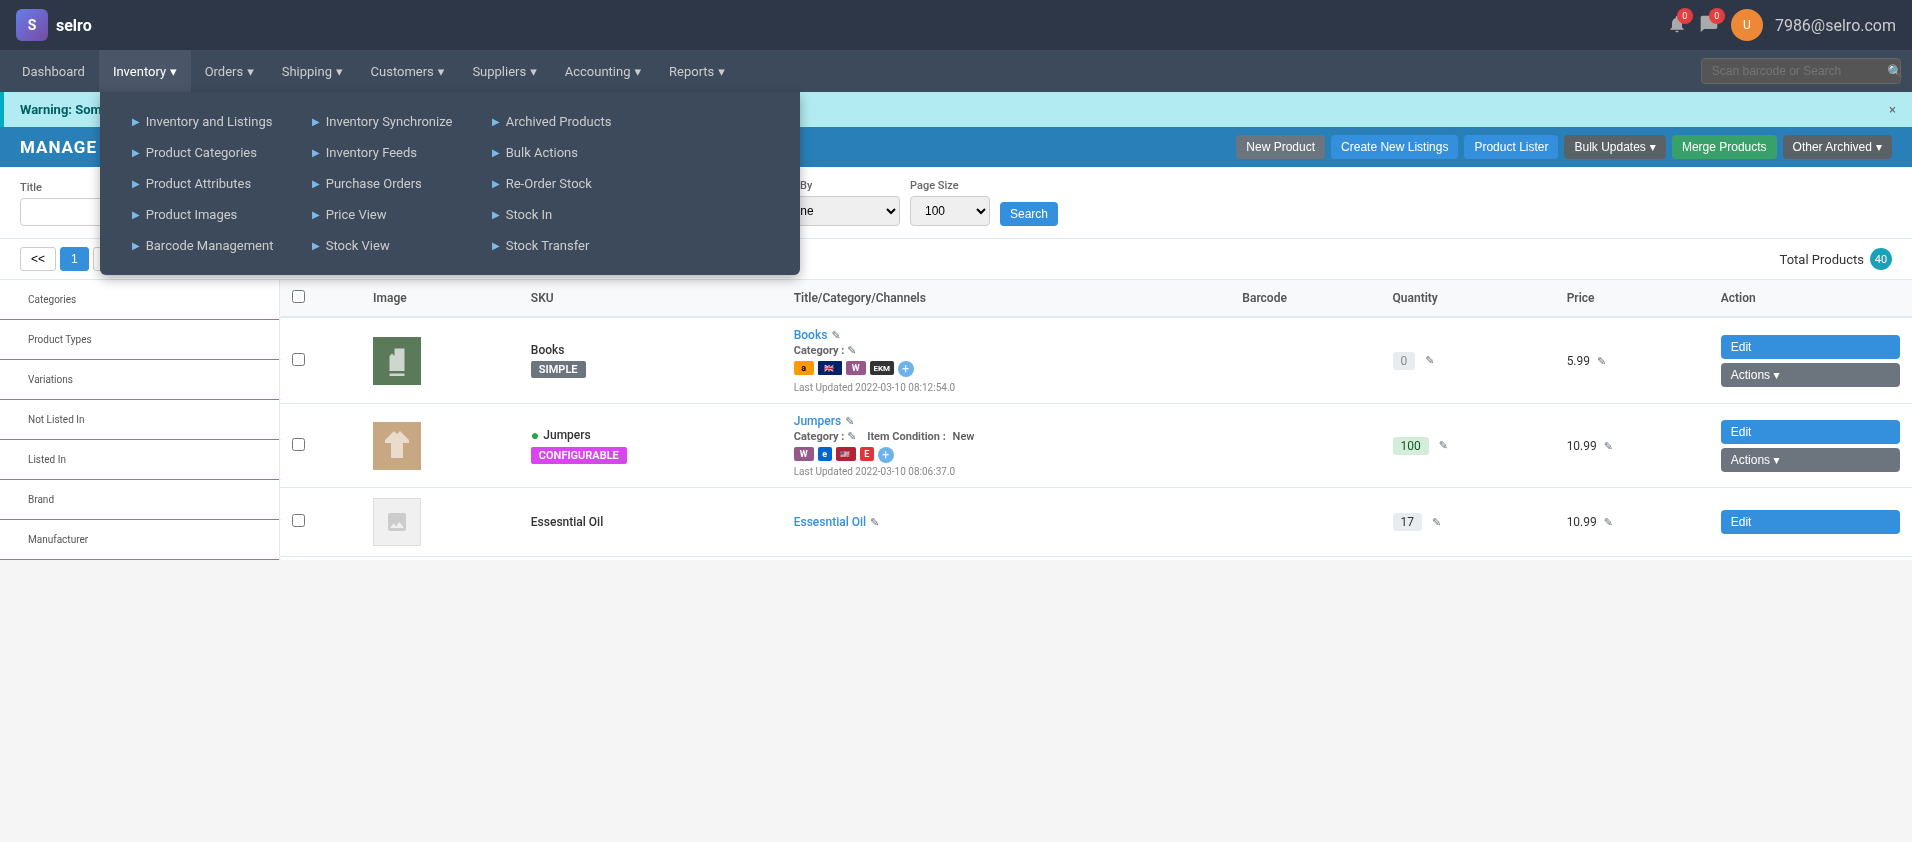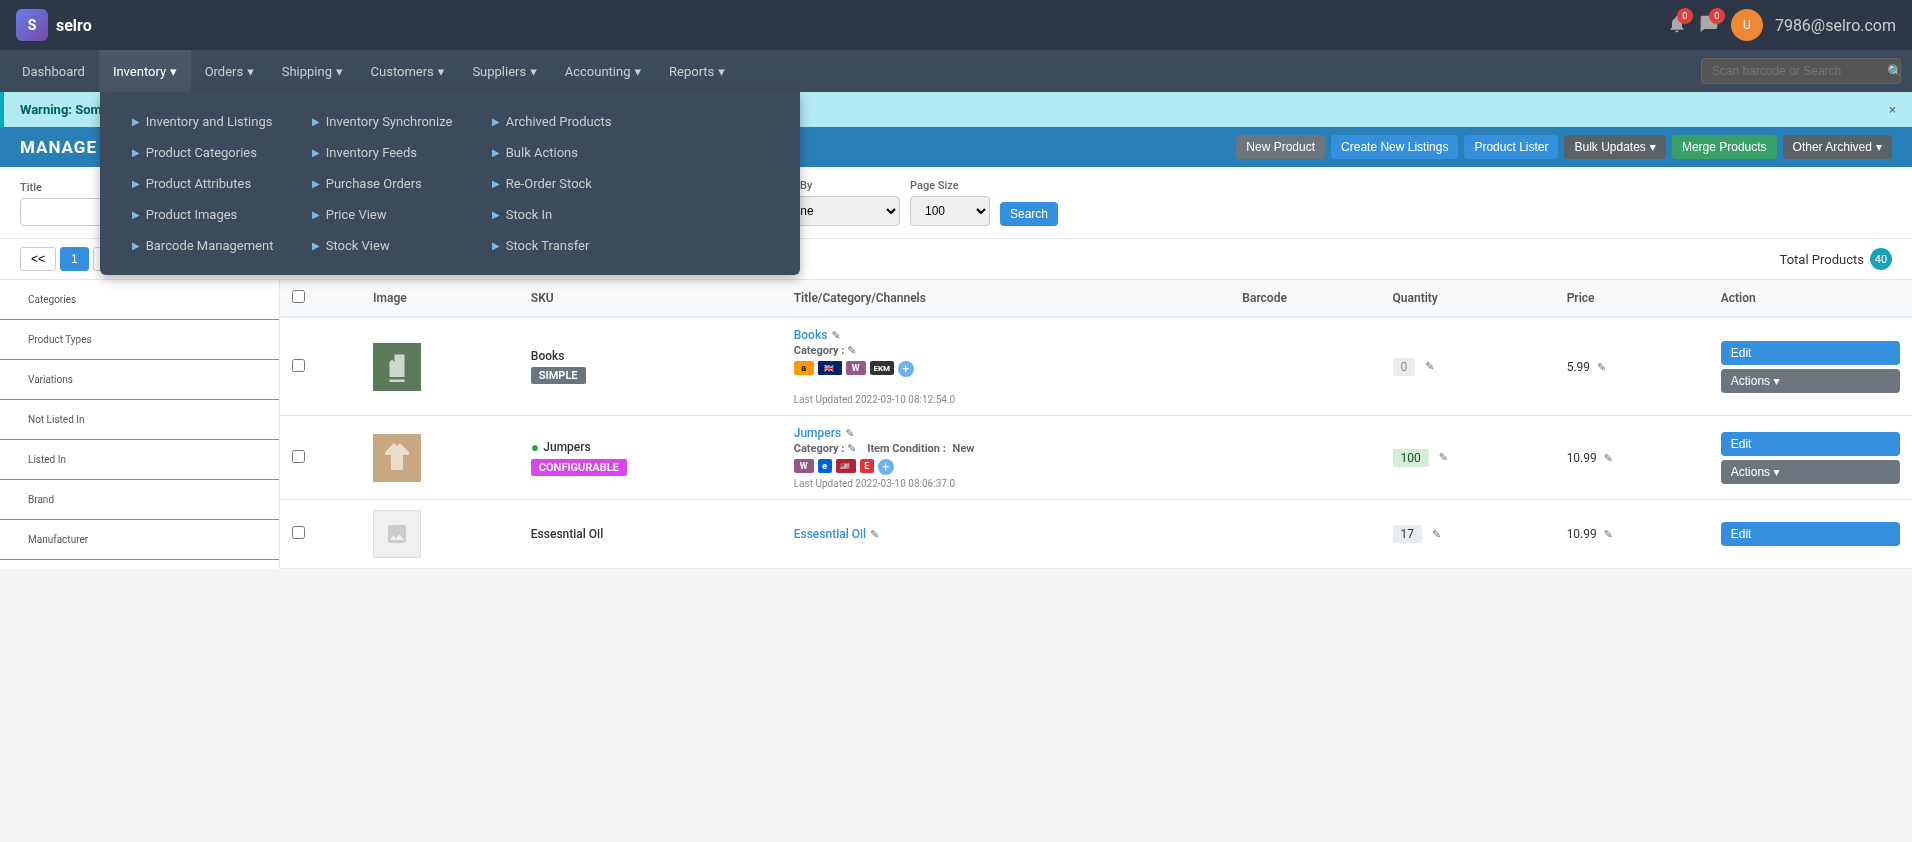--- a/index.html
+++ b/index.html
@@ -376,21 +376,21 @@
               <strong>Category :</strong>
               <span style="color:#6c757d; font-size:11px; cursor:pointer;"> ✎</span>
             </div>
             <div class="channel-icons">
               <span class="channel-icon ch-amazon" title="Amazon" style="background:#ff9900; color:#000; font-weight:bold; font-size:9px; width:20px; height:14px;">a</span>
               <span class="channel-icon flag-uk" title="UK" style="background:#012169; color:white; font-size:8px; padding:1px 3px; border-radius:1px; height:14px; display:flex; align-items:center;">🇬🇧</span>
               <span class="channel-icon" title="WooCommerce" style="background:#96588a; color:white; font-size:9px; width:20px; height:14px;">W</span>
               <span class="channel-icon" title="EKM" style="background:#333; color:white; font-size:8px; width:24px; height:14px;">EKM</span>
               <span style="background:#6cb2eb; border-radius:50%; width:16px; height:16px; display:inline-flex; align-items:center; justify-content:center; color:white; font-size:12px; cursor:pointer;">+</span>
             </div>
-            <div style="font-size:10px; color:#888; margin-top:17px;">Last Updated 2022-03-10 08:12:54.0</div>
+            <div style="font-size:10px; color:#888; margin-top:5px;">Last Updated 2022-03-10 08:12:54.0</div>
           </td>
           <td></td>
           <td>
             <div class="qty-badge">
               <span class="qty-num qty-0">0</span>
               <span class="edit-icon">✎</span>
             </div>
           </td>
           <td>
             <span>5.99</span>

